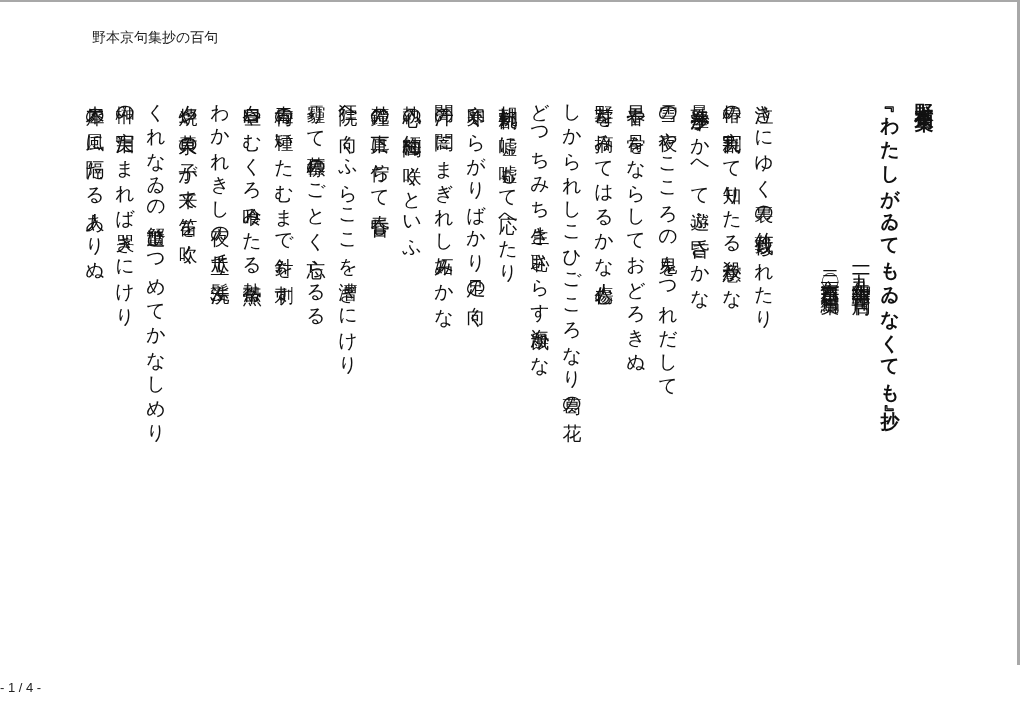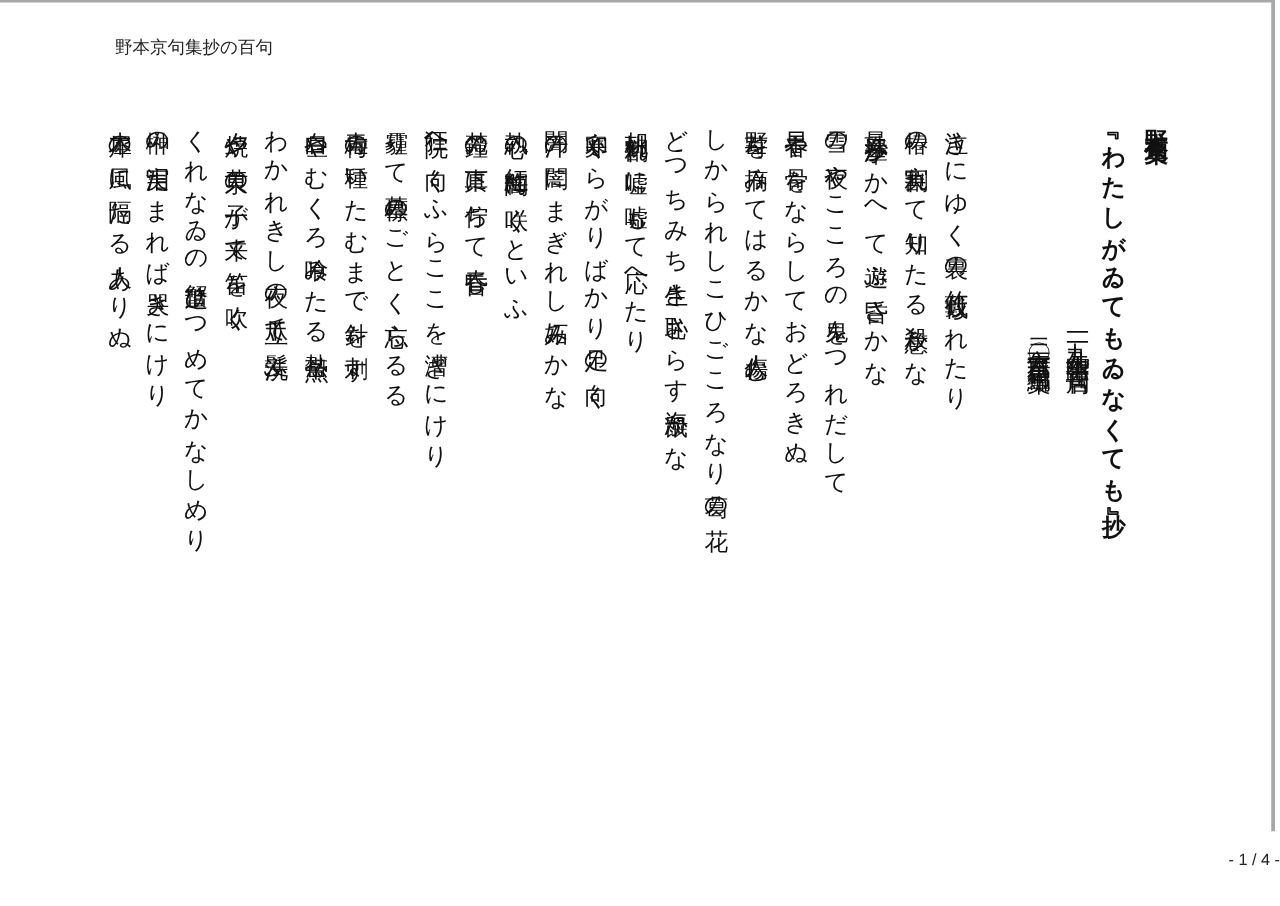--- a/index.html
+++ b/index.html
@@ -47,21 +47,21 @@
       font-weight: bold;
     }
     .gap {
       display: inline-block;
     }
     .footer {
       position: absolute;
       left: 0;
       width: 1024px;
       top: 678px;
-      text-align: right;
+      text-align: left;
       font-family: "Liberation Sans", sans-serif;
       font-size: 13px;
       color: #222222;
     }
   </style>
 </head>
 <body>
 
 <div class="page">
 

